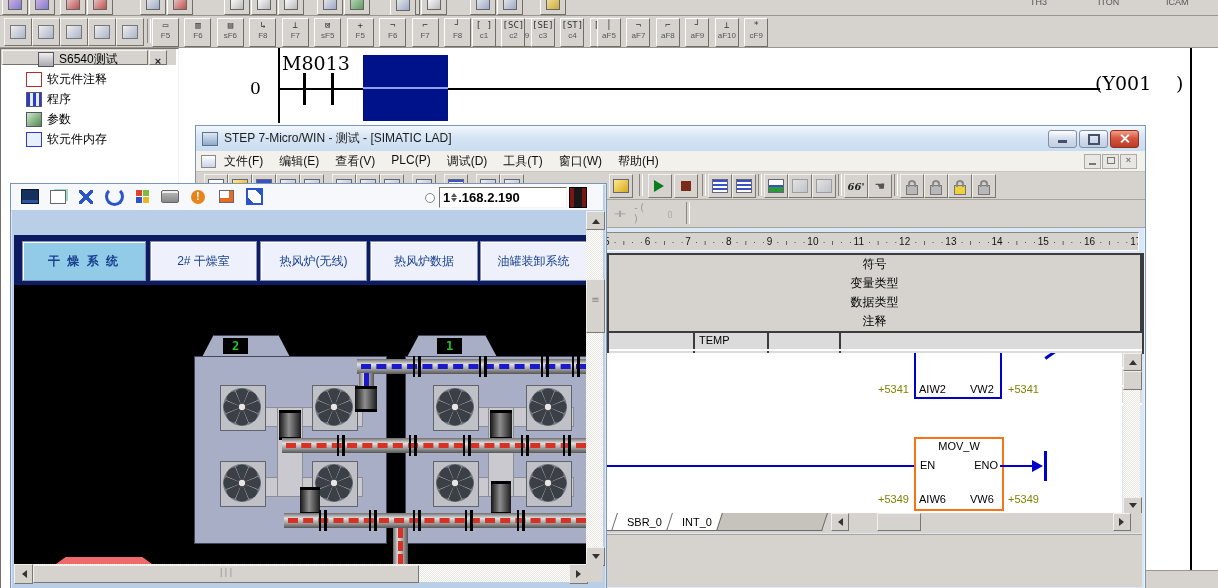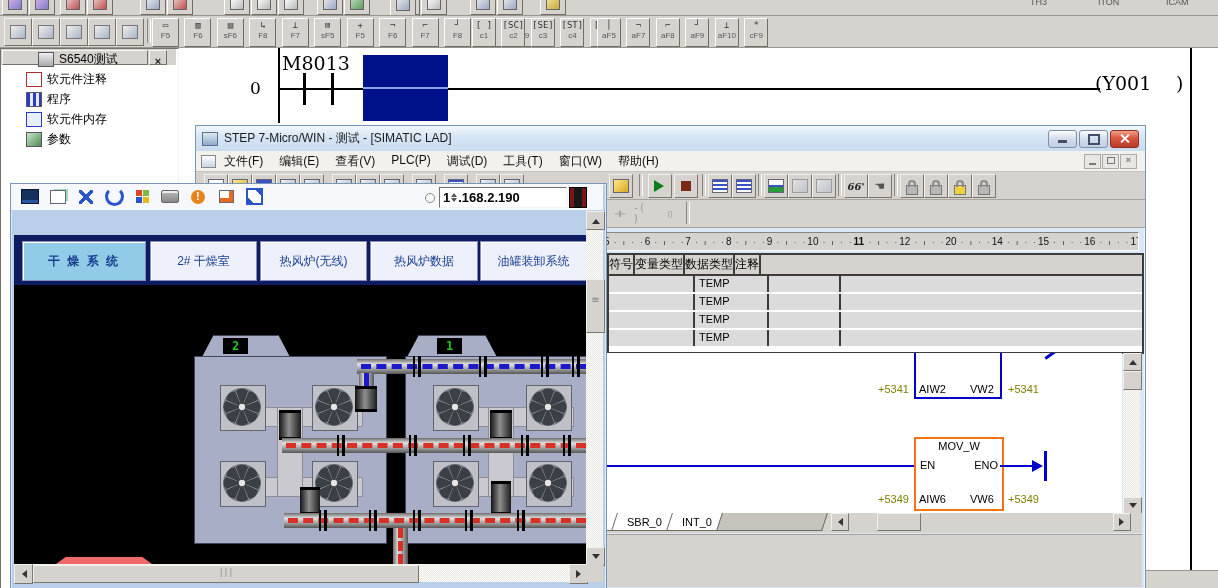--- a/index.html
+++ b/index.html
@@ -72,21 +72,21 @@
   .glasses::before{content:"66'";font:italic bold 10px "DejaVu Serif",serif;color:#222;}
   .hand::before{content:"☚";font:12px "DejaVu Sans",sans-serif;color:#555;}
   .lock{position:relative;width:10px;height:8px;background:#b8b8b8;border:1px solid #777;margin-top:7px;}
   .lock::before{content:"";position:absolute;left:1px;top:-6px;width:4px;height:5px;border:2px solid #8a8a8a;border-bottom:none;border-radius:4px 4px 0 0;}
   .lock.yellow{background:#ecd33c;}
   .ladgray{font:10px "DejaVu Sans Mono",monospace;color:#9a9a9a;}
   .ruler{background:#d6d3ce;display:flex;align-items:center;overflow:hidden;border:1px solid;border-color:#8a867e #fff #fff #8a867e;}
   .rcell{flex:0 0 39.4px;text-align:left;font:10px "Liberation Sans",sans-serif;color:#111;white-space:nowrap;}
   .rcell .rd{color:#333;letter-spacing:2px;font-size:8px;}
   .vtable{background:#fff;border:2px solid #3c3c3c;}
-  .vhead{display:flex;background:#d6d3ce;border-bottom:2px solid #3c3c3c;}
+  .vhead{display:flex;background:#d6d3ce;border-bottom:2px solid #3c3c3c;flex-direction:column;}
   .vth{font:12px "Liberation Sans",sans-serif;color:#000;text-align:center;padding:1px 0;border-right:2px solid #3c3c3c;}
   .vrow{display:flex;background:#dbdbdb;border-bottom:2px solid #fff;}
   .vc{font:11px "Liberation Sans",sans-serif;color:#000;padding:1px 0 1px 4px;border-right:2px solid #3c3c3c;height:14px;}
   .w1{width:80px;} .w2{width:68px;} .w3{width:66px;} .w4{flex:1;border-right:none !important;}
   .bluewire{background:#0000cc;}
   .s7v{font:11px "Liberation Sans",sans-serif;color:#808000;}
   .s7o{font:11px "Liberation Sans",sans-serif;color:#000;}
   .pbox{border:2px solid #f97316;background:#fff;}
   
   .sbtn{background:#d6d3ce;border:1px solid;border-color:#f2f0ec #7a7670 #7a7670 #f2f0ec;display:flex;align-items:center;justify-content:center;}
@@ -322,28 +322,28 @@
         </div>
 
         <div class="titem" style="position:relative;left:4px;padding-left:14px">
           <span class="tbranch"></span>
           <span class="tico" data-ico="program"></span>
           <span>程序</span>
         </div>
 
         <div class="titem" style="position:relative;left:4px;padding-left:14px">
           <span class="tbranch"></span>
+          <span class="tico" data-ico="param"></span>
+          <span>参数</span>
+        </div>
+
+        <div class="titem" style="position:relative;left:4px;padding-left:14px">
+          <span class="tbranch"></span>
           <span class="tico" data-ico="memory"></span>
           <span>软元件内存</span>
-        </div>
-
-        <div class="titem" style="position:relative;left:4px;padding-left:14px">
-          <span class="tbranch"></span>
-          <span class="tico" data-ico="param"></span>
-          <span>参数</span>
         </div>
       </div>
   </div>
 
   <div class="abs awin" style="left:195px;top:125px;width:949px;height:463px">
     <div class="atitle" style="height:25px">
       <span style="margin-left:6px;width:14px;height:12px;background:linear-gradient(#dfe8f4,#8fa8c8);border:1px solid #5a7390;display:inline-block"></span>
       <span class="ttl">STEP 7-Micro/WIN - 测试 - [SIMATIC LAD]</span>
       <span style="flex:1"></span>
       <span class="wbtn">
@@ -471,23 +471,23 @@
     <div class="ruler abs" style="left:361px;top:106px;width:580px;height:17px">
       <span style="flex:0 0 46px"></span>
       <div style="display:flex">
 
       <span class="rcell"><b style="font-weight:normal">5</b><span class="rd"> · ı · ·</span></span>
           <span class="rcell"><b style="font-weight:normal">6</b><span class="rd"> · ı · ·</span></span>
           <span class="rcell"><b style="font-weight:normal">7</b><span class="rd"> · ı · ·</span></span>
           <span class="rcell"><b style="font-weight:normal">8</b><span class="rd"> · ı · ·</span></span>
           <span class="rcell"><b style="font-weight:normal">9</b><span class="rd"> · ı · ·</span></span>
           <span class="rcell"><b style="font-weight:normal">10</b><span class="rd"> · ı · ·</span></span>
-          <span class="rcell"><b style="font-weight:bold">11</b><span class="rd"> · ı · ·</span></span>
+          <span class="rcell"><b style="font-weight:normal">11</b><span class="rd"> · ı · ·</span></span>
           <span class="rcell"><b style="font-weight:normal">12</b><span class="rd"> · ı · ·</span></span>
-          <span class="rcell"><b style="font-weight:normal">20</b><span class="rd"> · ı · ·</span></span>
+          <span class="rcell"><b style="font-weight:normal">13</b><span class="rd"> · ı · ·</span></span>
           <span class="rcell"><b style="font-weight:normal">14</b><span class="rd"> · ı · ·</span></span>
           <span class="rcell"><b style="font-weight:normal">15</b><span class="rd"> · ı · ·</span></span>
           <span class="rcell"><b style="font-weight:normal">16</b><span class="rd"> · ı · ·</span></span>
           <span class="rcell"><b style="font-weight:normal">17</b></span>
         </div>
     </div>
 
     <div class="vtable abs" style="left:411px;top:127px;width:533px;height:97px">
       <div class="vhead">
 

